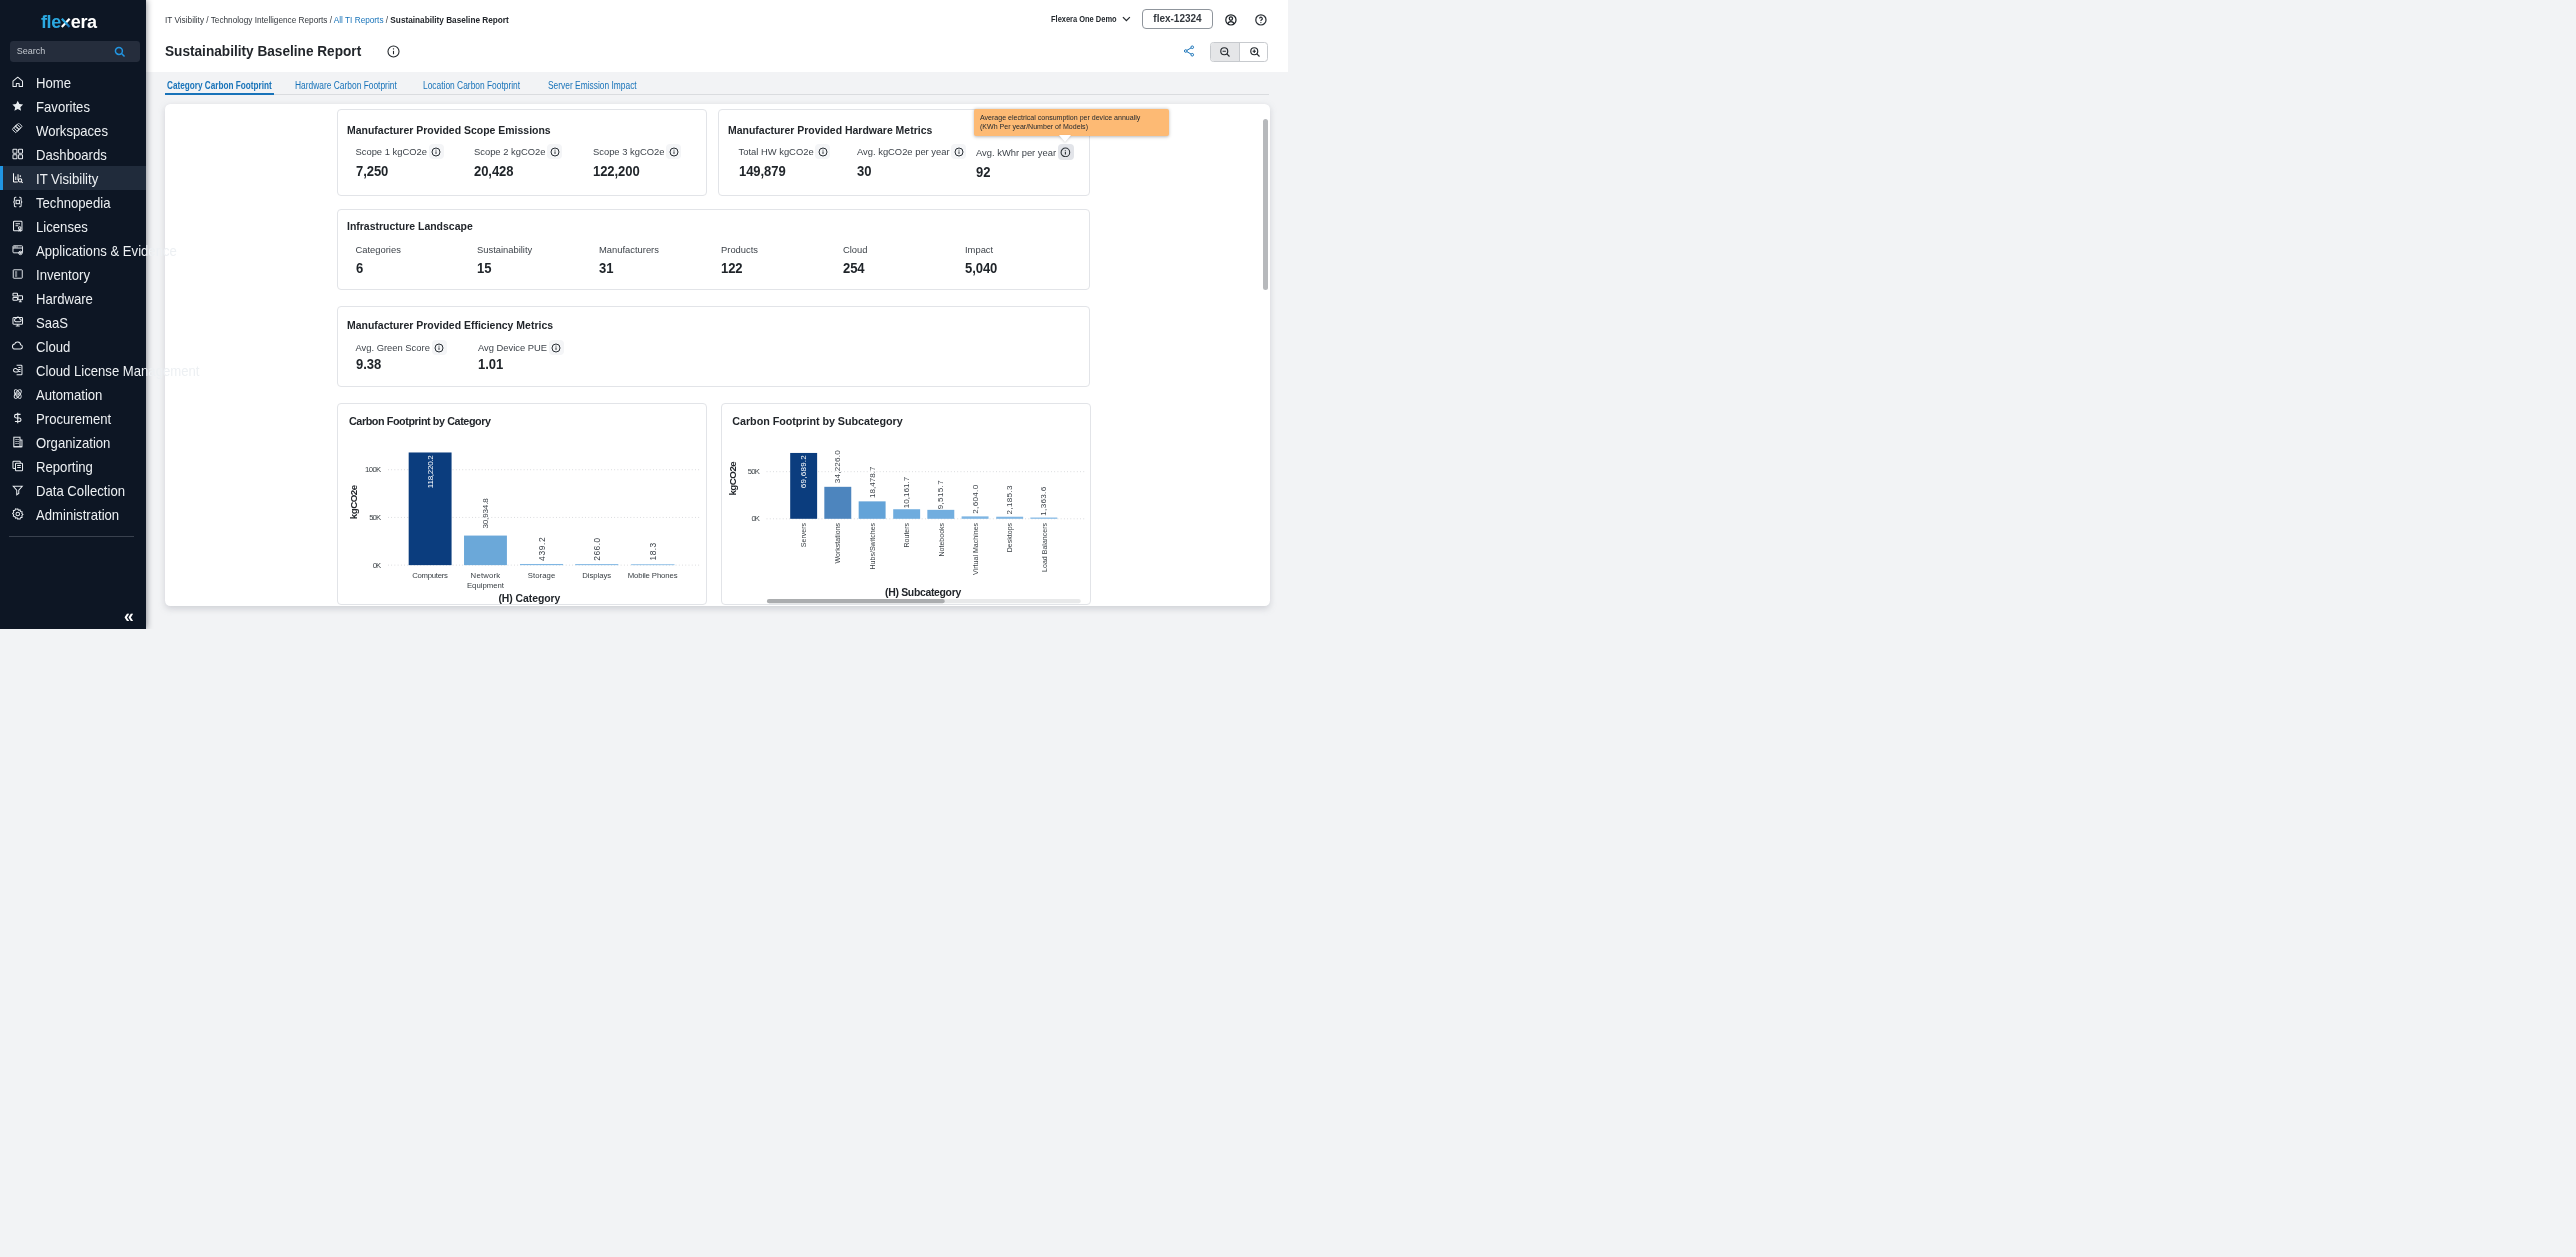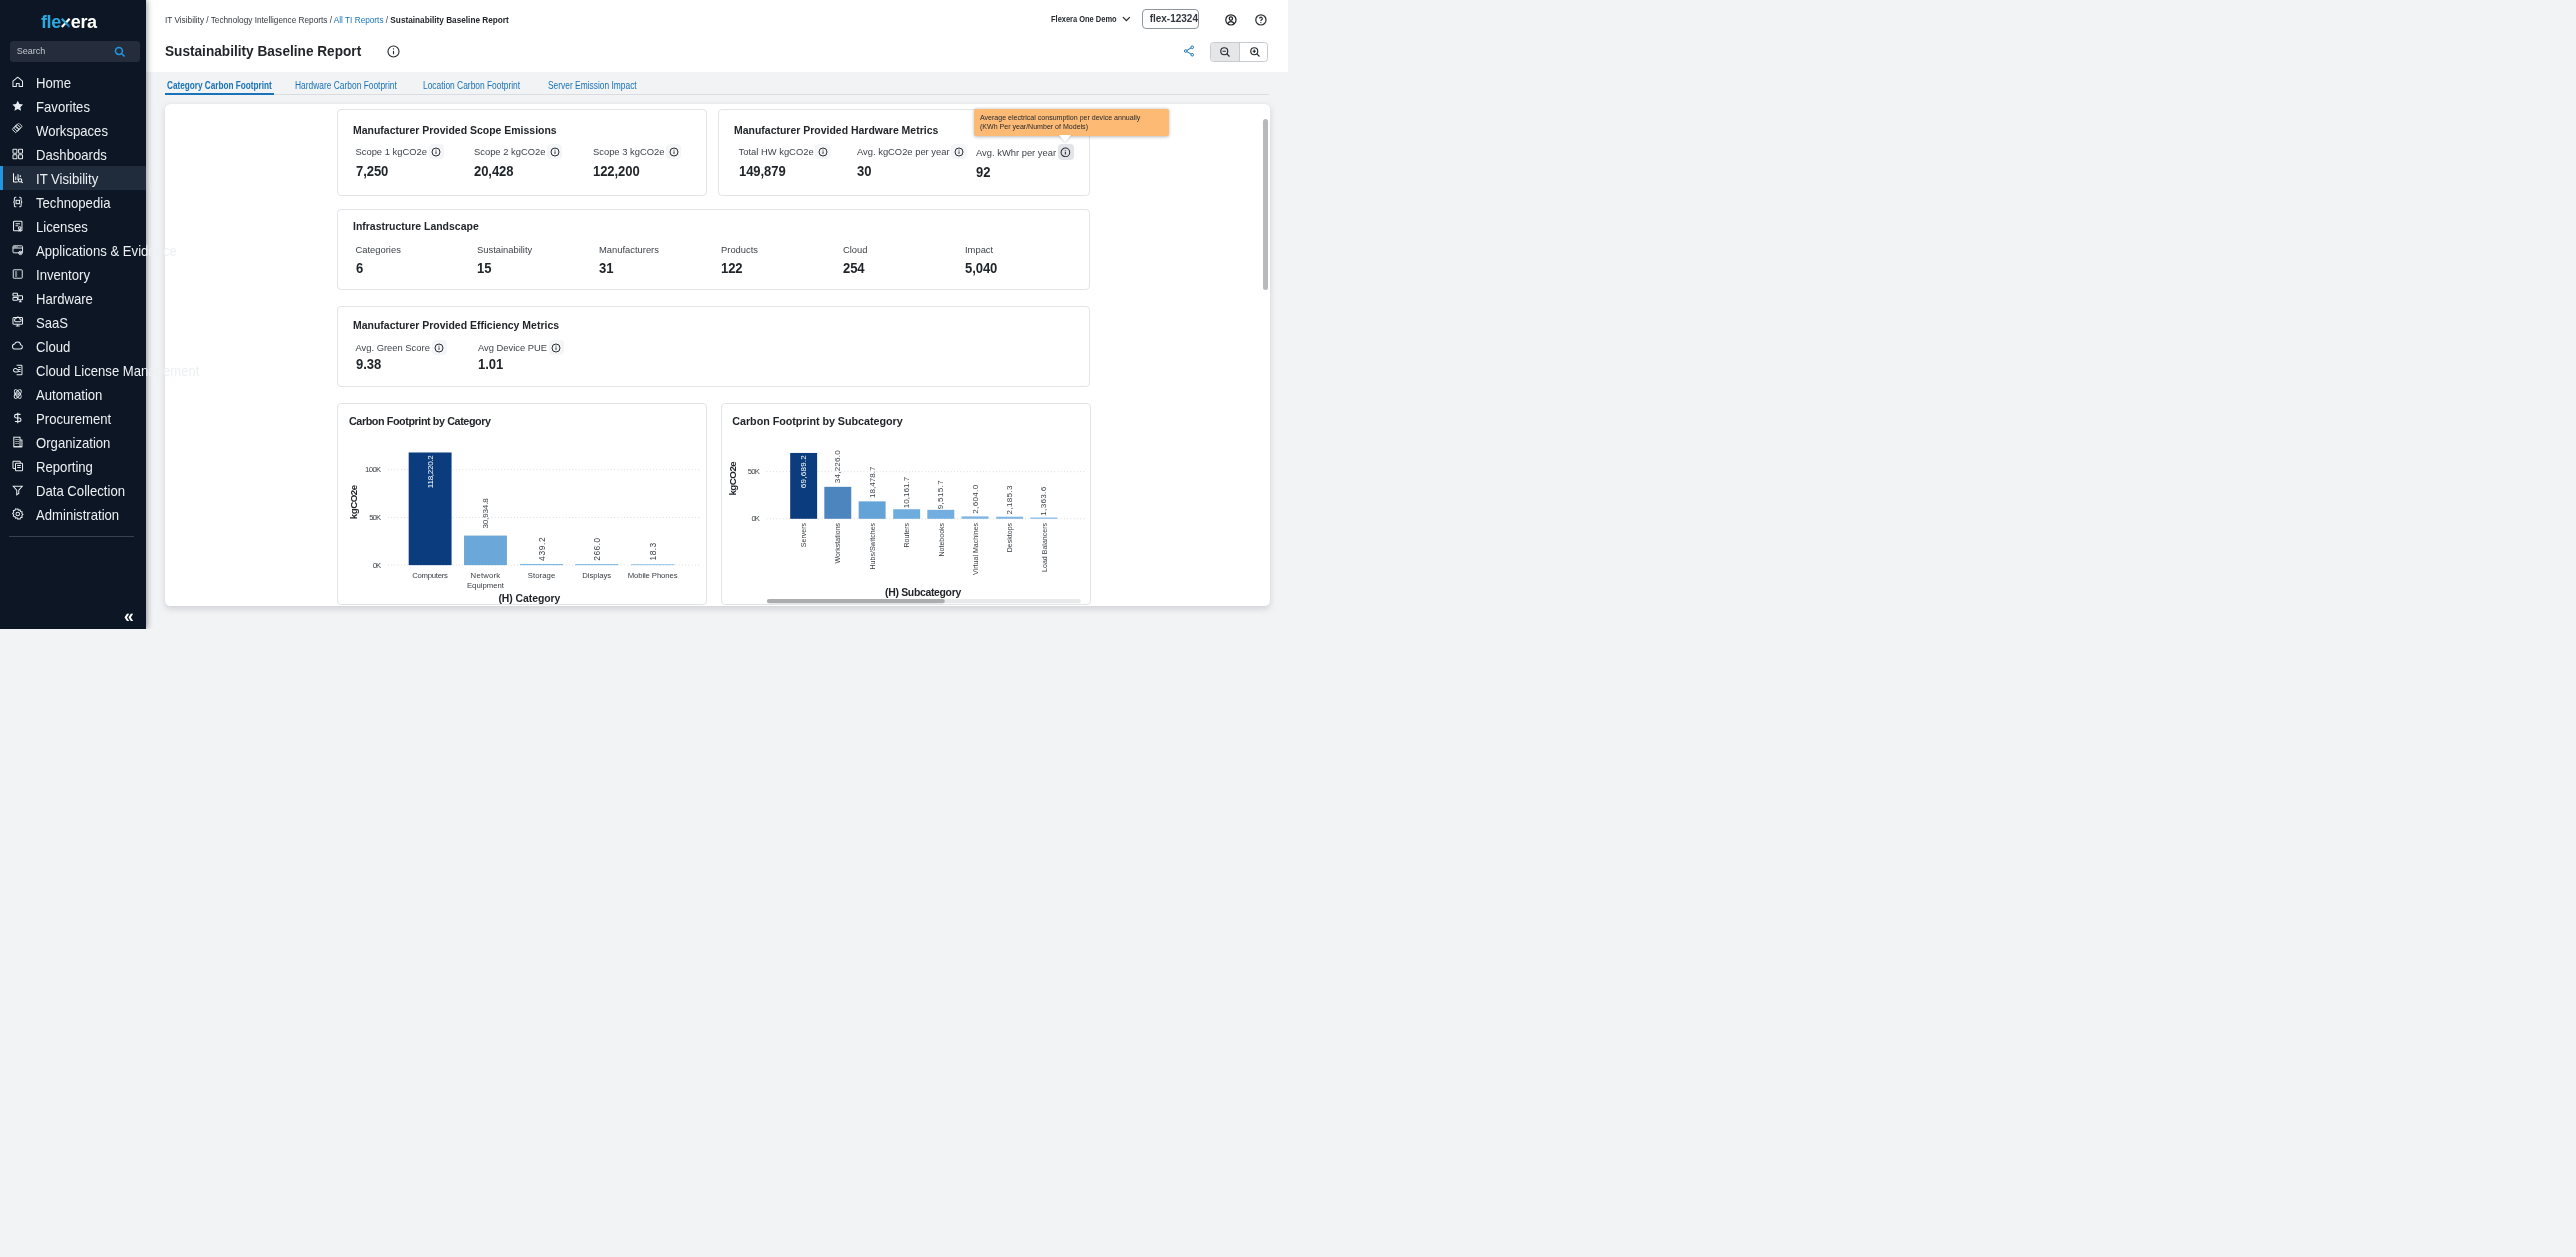--- a/index.html
+++ b/index.html
@@ -23,31 +23,31 @@
   #navdiv { position:absolute; left:9.4px; top:536px; width:125px; border-top:0.7px solid #39414E; }
   #collapse { position:absolute; left:124px; top:606px; color:#FFFFFF; font-size:17.5px; font-weight:bold; }
   
   #whitehead { position:absolute; left:146px; top:0; width:1142px; height:72px; background:#FFFFFF; }
   #crumbs { position:absolute; left:165px; top:14px; font-size:9.8px; color:#32373D; white-space:nowrap; }
   #crumbs .lnk { color:#1873B9; }
   #crumbs b { color:#22262B; }
   #title { position:absolute; left:165px; top:43px; font-size:14.5px; font-weight:bold; color:#22262B; white-space:nowrap; }
   
   #orgname { position:absolute; left:1051px; top:13.5px; font-size:9px; font-weight:bold; color:#24292E; }
-  #flexbtn { position:absolute; left:1142px; top:9.4px; width:57px; height:19.6px; border:0.7px solid #8F959C; border-radius:4px; background:#FFFFFF; text-align:right; font-size:10px; font-weight:bold; color:#32373D; line-height:18px; }
+  #flexbtn { position:absolute; left:1142px; top:9.4px; width:71px; height:19.6px; border:0.7px solid #8F959C; border-radius:4px; background:#FFFFFF; text-align:center; font-size:10px; font-weight:bold; color:#32373D; line-height:18px; }
   
   .tab { top:80px; font-size:10px; color:#1873B9; white-space:nowrap; }
   .tab.act { font-weight:bold; }
   #tabline { position:absolute; left:165px; top:94px; width:1104px; border-top:0.7px solid #DADCDF; }
   #tabunder { position:absolute; left:165px; top:93px; width:109px; height:1.7px; background:#1873B9; }
   
   #panel { position:absolute; left:165px; top:104px; width:1105px; height:502px; background:#FFFFFF; border-radius:5.4px; box-shadow:0 2.7px 6.7px rgba(145,150,160,0.35); }
   #pscroll { position:absolute; left:1263px; top:119px; width:5.4px; height:171px; background:#B7B9BC; border-radius:2.7px; }
   .card { position:absolute; background:#FFFFFF; border:0.7px solid #E2E4E8; border-radius:4px; }
-  .card h3 { position:absolute; left:15px; font-size:10.8px; font-weight:bold; color:#22262B; white-space:nowrap; }
+  .card h3 { position:absolute; left:9px; font-size:10.8px; font-weight:bold; color:#22262B; white-space:nowrap; }
   .stat { position:absolute; }
   .stat .slb { font-size:9.4px; color:#3E444B; white-space:nowrap; display:flex; align-items:center; }
   .stat .sva { font-size:15px; font-weight:bold; color:#1F2429; margin-top:2.7px; letter-spacing:-0.1px; display:inline-block; transform:scaleX(0.87); transform-origin:0 50%; }
   .ibg { display:inline-flex; width:15px; height:15px; border-radius:4px; background:#F4F5F7; align-items:center; justify-content:center; margin-left:1.7px; }
   .ibg.hov { width:16px; height:16px; }
   .ibg.hov { background:#E2E4E9 !important; }
 </style>
 </head>
 <body>
 <div id="sidebar">

